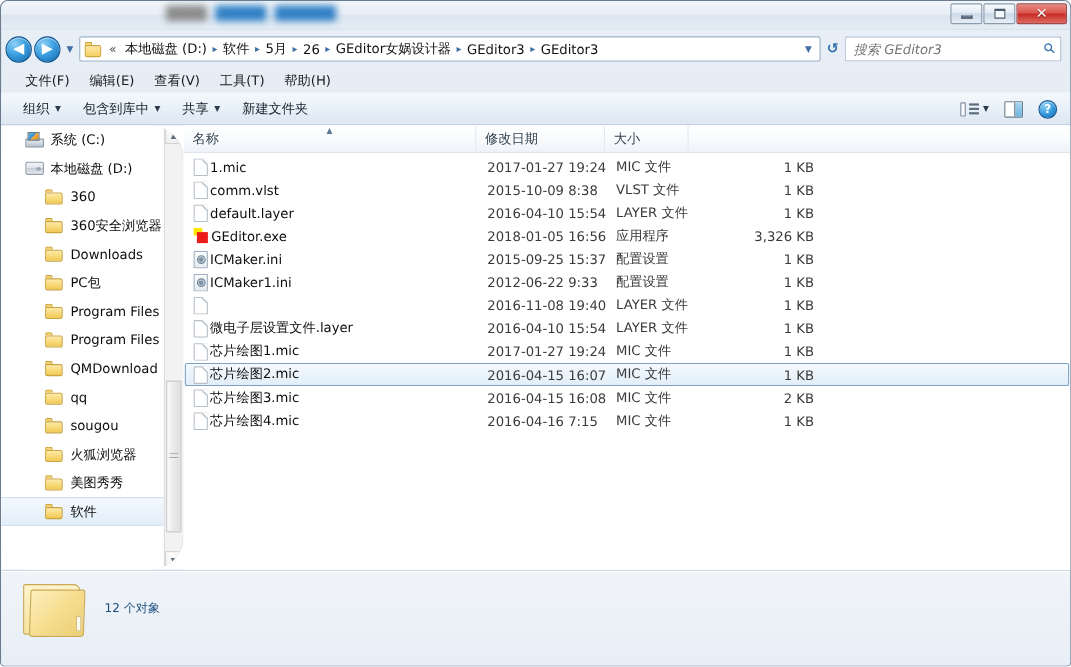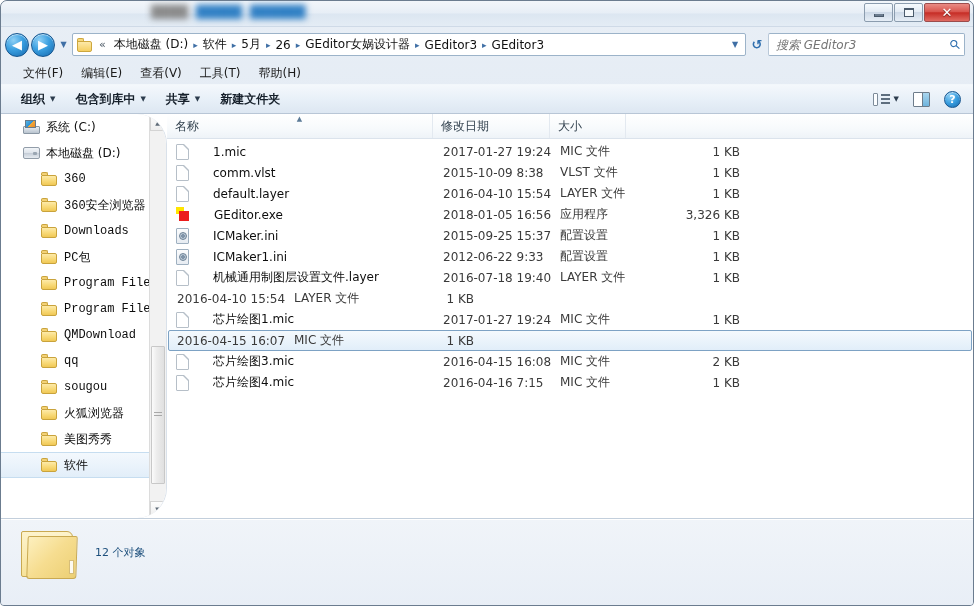--- a/index.html
+++ b/index.html
@@ -173,21 +173,21 @@
     height: 30px;
     display: flex; align-items: center;
     padding: 0 6px 0 10px;
     background: linear-gradient(to bottom, #f4f8fc 0%, #e8f0f8 50%, #dde7f2 100%);
     border-top: 1px solid #f2f7fb;
     border-bottom: 1px solid #b8c6d6;
   }
   .tb-btn {
     display: flex; align-items: center; gap: 5px;
     padding: 3px 9px; font-size: 12px; color: #16202b;
-    border-radius: 2px; border: 1px solid transparent; font-weight: bold;
+    border-radius: 2px; border: 1px solid transparent;
   }
   .tb-caret { font-size: 7px; color: #2c3c4d; }
   #tb-right { margin-left: auto; display: flex; align-items: center; gap: 2px; }
   .tb-icon-btn {
     display: flex; align-items: center; gap: 4px;
     padding: 2px 5px; border: 1px solid transparent; border-radius: 2px;
   }
   
   #view-icon { width: 17px; height: 15px; position: relative; }
   #view-icon .vi-col {
@@ -240,21 +240,21 @@
   #sidebar-scrollport {
     position: absolute; left: 0; top: 0; right: 17px; bottom: 0;
     overflow: hidden;
   }
   .tree-row {
     height: 26px; display: flex; align-items: center;
     padding-left: 22px; gap: 6px;
     font-size: 12px; color: #0c0c0c;
     white-space: nowrap;
   }
-  .tree-row.child { padding-left: 40px; font-family: Liberation Mono, monospace; }
+  .tree-row.child { padding-left: 40px; }
   .tree-row.selected {
     background: linear-gradient(to bottom, #f3f8fd, #e2eef9);
     border-top: 1px solid #c6ddf0;
     border-bottom: 1px solid #c6ddf0;
   }
   .ico-drive-sys {
     width: 17px; height: 14px; flex: 0 0 auto; position: relative;
   }
   .ico-drive-sys .d-base {
     position: absolute; left: 0; bottom: 0; width: 17px; height: 8px;
@@ -351,21 +351,21 @@
     border: 1px solid transparent;
     margin: 0 1px;
   }
   .frow.selected {
     background: linear-gradient(to bottom, #f4f9fd, #e1eef9);
     border: 1px solid #7da2c4;
     border-radius: 2px;
   }
   .f-name {
     width: 266px; flex: 0 0 266px;
-    display: flex; align-items: center; gap: 24px;
+    display: flex; align-items: center; gap: 2px;
     padding-left: 7px; overflow: hidden; white-space: nowrap;
   }
   .f-date {
     width: 117px; flex: 0 0 117px; padding-left: 8px;
     color: #3a3a3a; white-space: nowrap;
   }
   .f-type {
     width: 122px; flex: 0 0 122px; padding-left: 8px;
     color: #3a3a3a; white-space: nowrap;
   }
@@ -745,44 +745,51 @@
             <span>ICMaker1.ini</span>
           </span>
           <span class="f-date">2012-06-22 9:33</span>
           <span class="f-type">配置设置</span>
           <span class="f-size">1 KB</span>
         </div>
 
         <div class="frow">
           <span class="f-name">
             <span class="ico-file"></span>
-            <span>机械通用制图层设置文件.layer</span>
-          </span>
-          <span class="f-date">2016-07-18 19:40</span>
+          </span>
+          <span class="f-date">2016-11-08 19:40</span>
           <span class="f-type">LAYER 文件</span>
           <span class="f-size">1 KB</span>
         </div>
 
         <div class="frow">
+          <span class="f-name">
+            <span class="ico-file"></span>
+            <span>微电子层设置文件.layer</span>
+          </span>
           <span class="f-date">2016-04-10 15:54</span>
           <span class="f-type">LAYER 文件</span>
           <span class="f-size">1 KB</span>
         </div>
 
         <div class="frow">
           <span class="f-name">
             <span class="ico-file"></span>
             <span>芯片绘图1.mic</span>
           </span>
           <span class="f-date">2017-01-27 19:24</span>
           <span class="f-type">MIC 文件</span>
           <span class="f-size">1 KB</span>
         </div>
 
         <div class="frow selected">
+          <span class="f-name">
+            <span class="ico-file"></span>
+            <span>芯片绘图2.mic</span>
+          </span>
           <span class="f-date">2016-04-15 16:07</span>
           <span class="f-type">MIC 文件</span>
           <span class="f-size">1 KB</span>
         </div>
 
         <div class="frow">
           <span class="f-name">
             <span class="ico-file"></span>
             <span>芯片绘图3.mic</span>
           </span>

